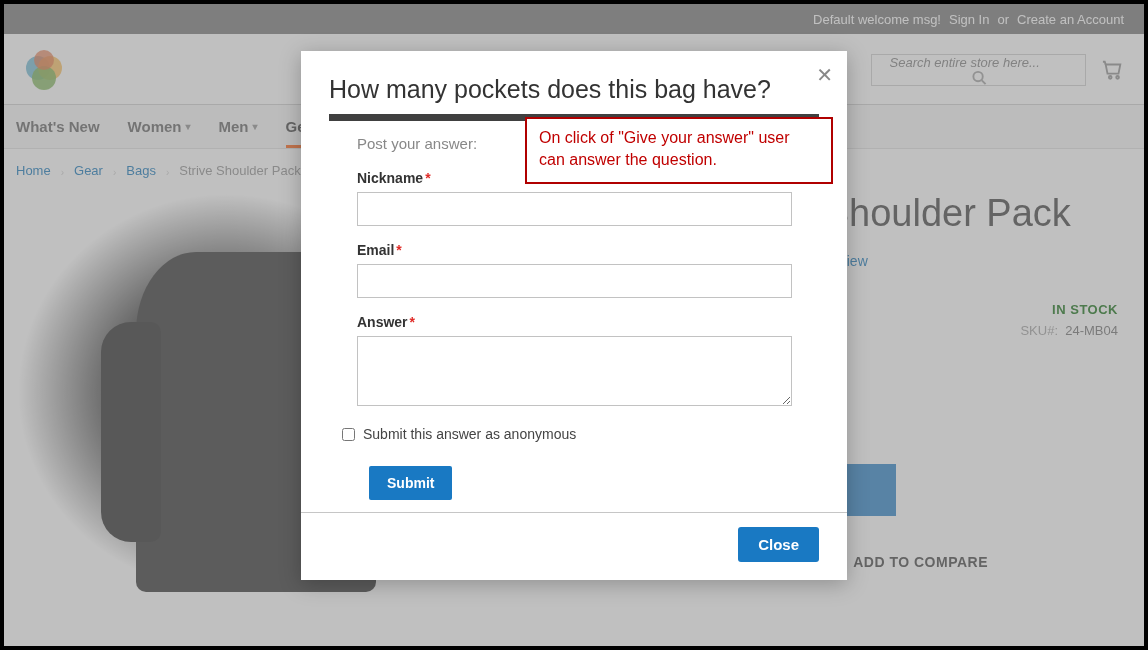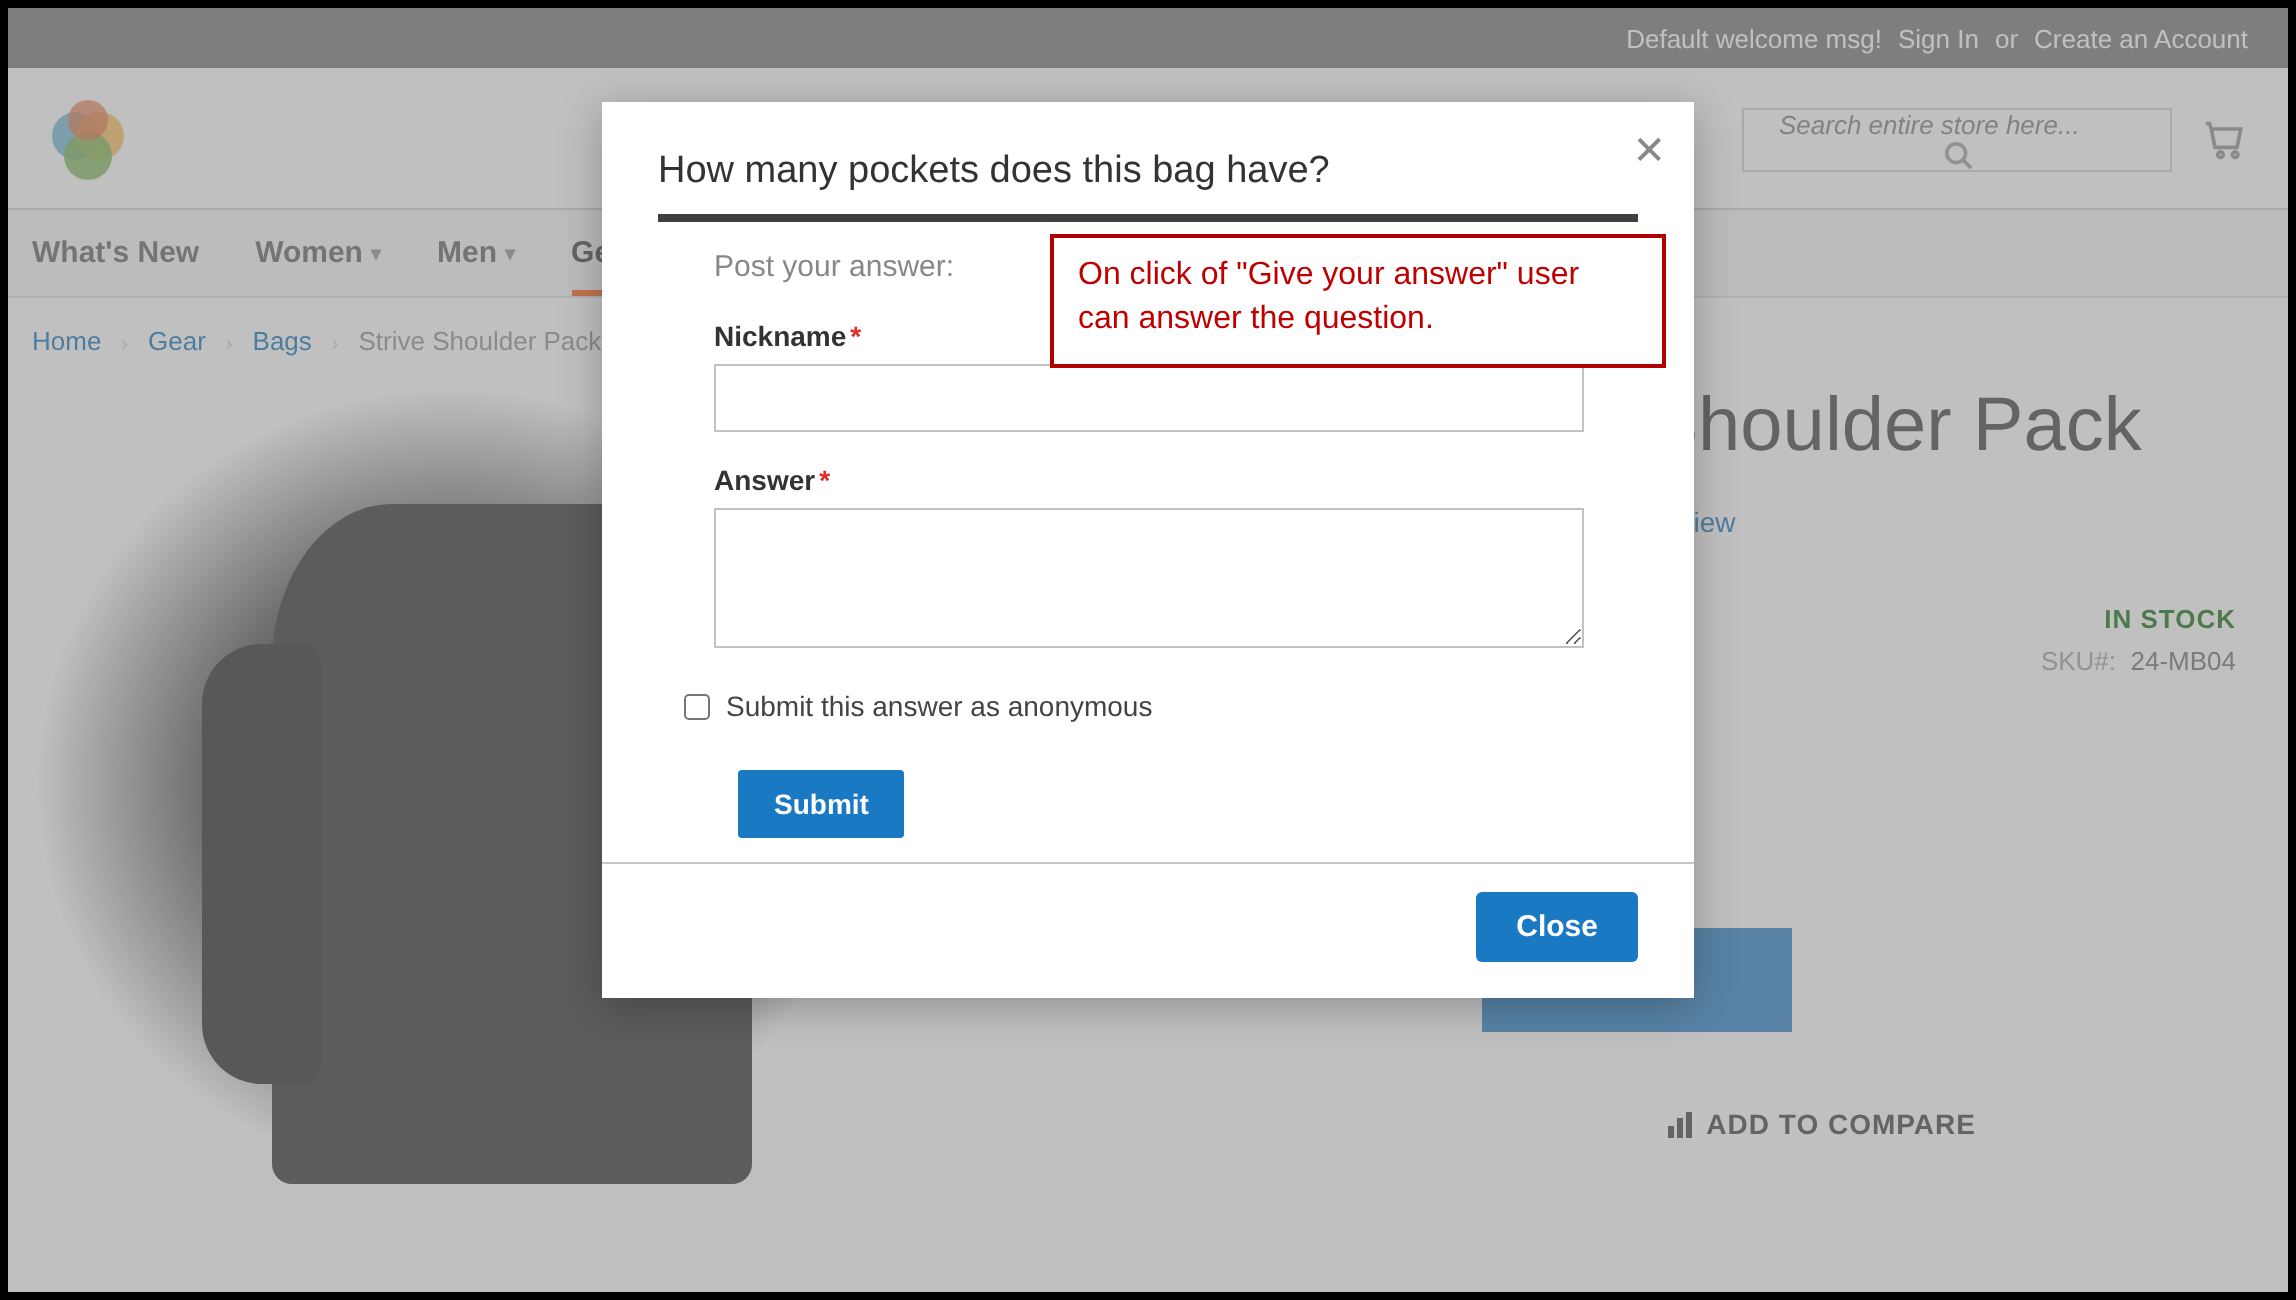--- a/index.html
+++ b/index.html
@@ -50,21 +50,21 @@
 .blue-btn { position:absolute; right:248px; top:460px; width:155px; height:52px; background:#1979c3; }
 .compare { position:absolute; right:156px; top:550px; font-size:14px; font-weight:700; color:#333; letter-spacing:0.5px; display:flex; align-items:center; gap:6px; }
 
 
 .overlay { position: absolute; top: 4px; left: 4px; right: 4px; bottom: 4px; background: rgba(140,140,140,0.55); }
 
 
 .modal { position: absolute; top: 51px; left: 50%; transform: translateX(-50%); width: 546px; background: #fff; box-shadow: 0 4px 20px rgba(0,0,0,0.25); }
 .modal-close { position: absolute; top: 12px; right: 14px; font-size: 20px; color: #888; cursor: pointer; }
 .modal-body { padding: 24px 28px 12px; }
-.modal-title { font-size: 19px; font-weight: 300; color: #333; padding-bottom: 10px; border-bottom: 4px solid #404040; margin-bottom: 14px; }
+.modal-title { font-size: 25px; font-weight: 300; color: #333; padding-bottom: 10px; border-bottom: 7px solid #404040; margin-bottom: 14px; }
 .post-label { color: #888; font-size: 15px; margin-bottom: 18px; margin-left: 28px; }
 .form-group { margin-left: 28px; margin-bottom: 16px; }
 .form-label { font-size: 14px; color: #333; font-weight: 600; margin-bottom: 6px; display:block; }
 .req { color: #e02b27; margin-left: 2px; }
 .form-input { width: 435px; height: 34px; border: 1px solid #c2c2c2; padding: 0 8px; font-size: 14px; }
 .form-textarea { width: 435px; height: 70px; border: 1px solid #c2c2c2; padding: 6px 8px; font-size: 14px; resize: both; }
 .checkbox-row { margin-left: 13px; display: flex; align-items: center; gap: 8px; font-size: 14px; color: #444; margin-bottom: 24px; margin-top:8px; }
 .submit-btn { margin-left: 40px; background: #1979c3; color: #fff; border: none; padding: 9px 18px; font-size: 14px; font-weight: 600; border-radius: 2px; cursor: pointer; }
 .modal-footer { border-top: 1px solid #c6c6c6; padding: 14px 28px 18px; display: flex; justify-content: flex-end; }
 .close-btn { background: #1979c3; color: #fff; border: none; padding: 9px 20px; font-size: 15px; font-weight: 600; border-radius: 3px; cursor: pointer; }
@@ -174,20 +174,24 @@
   <div class="modal-close">✕</div>
   <div class="modal-body">
     <div class="modal-title">How many pockets does this bag have?</div>
     <div class="post-label">Post your answer:</div>
 
     <div class="form-group">
       <label class="form-label"><span>Nickname</span><span class="req">*</span></label>
       <input class="form-input" type="text" style="">
     </div>
 
+    <div class="form-group">
+      <label class="form-label"><span>Email</span><span class="req">*</span></label>
+      <input class="form-input" type="text" style="">
+    </div>
 
     <div class="form-group">
       <label class="form-label"><span>Answer</span><span class="req">*</span></label>
       <textarea class="form-textarea" style=""></textarea>
     </div>
 
     <div class="checkbox-row">
       <input type="checkbox" style="">
       <span>Submit this answer as anonymous</span>
     </div>

